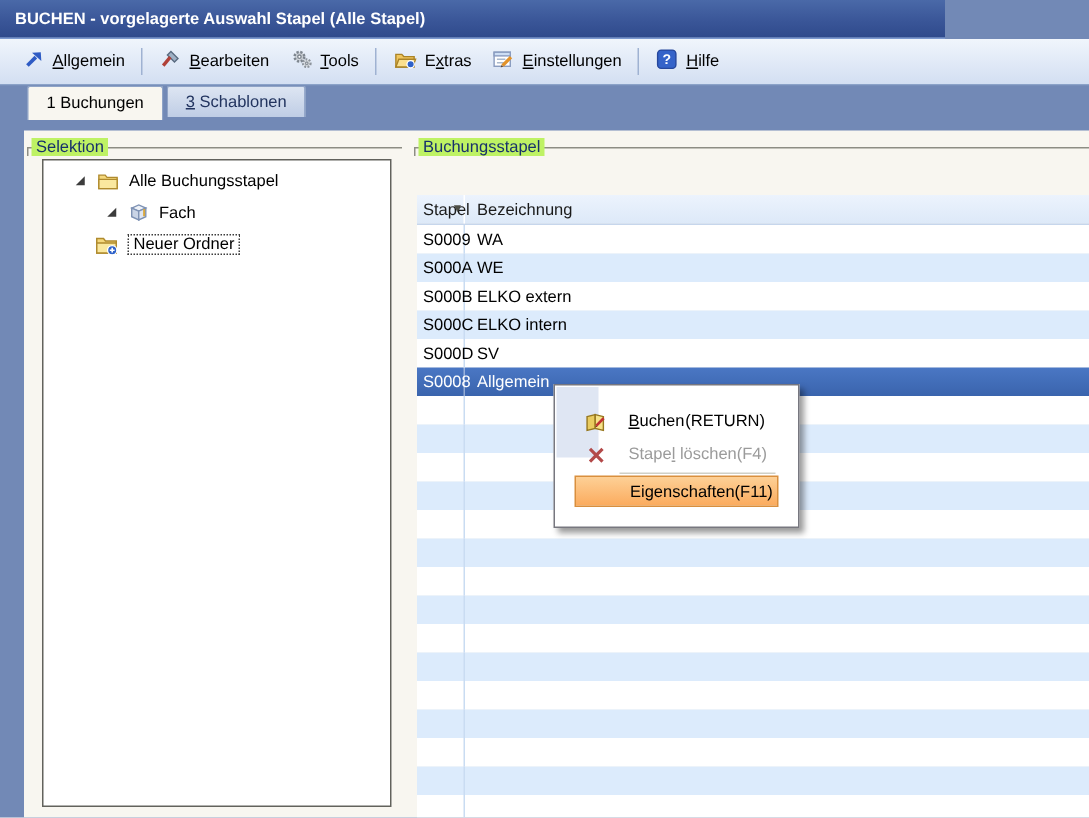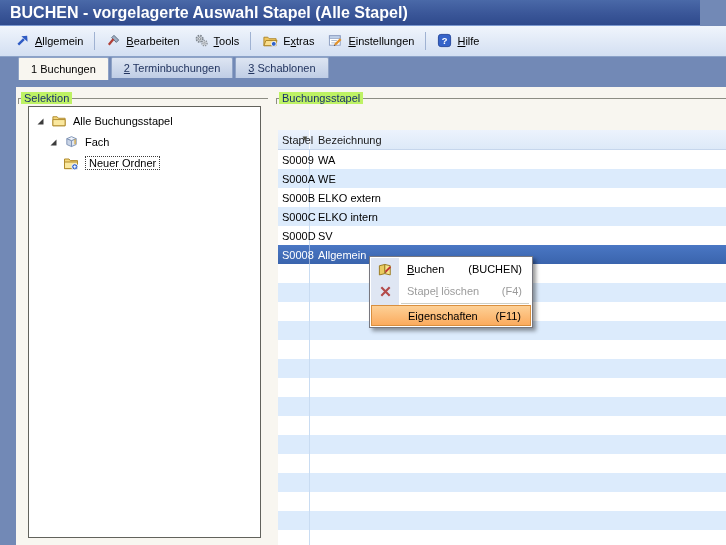--- a/index.html
+++ b/index.html
@@ -1,23 +1,23 @@
 <!DOCTYPE html>
 <html><head>
 <meta charset="utf-8">
 <style>
   *{margin:0;padding:0;box-sizing:border-box}
   html,body{width:726px;height:545px}
   body{font-family:"Liberation Sans",sans-serif;font-size:11px;color:#000}
   .screen{position:relative;width:726px;height:545px;overflow:hidden;background:#7289b6}
 
   
-  .titlebar{position:absolute;left:0;top:0;width:700px;height:26px;
+  .titlebar{position:absolute;left:0;top:0;width:630px;height:26px;
     background:linear-gradient(180deg,#4a69a8 0%,#3a5698 55%,#2f4a8c 100%);
-    border-bottom:1px solid #7b98cf;color:#fff;font-weight:bold;font-size:16px;
+    border-bottom:1px solid #7b98cf;color:#fff;font-weight:bold;font-size:11px;
     display:flex;align-items:center;padding-left:10px}
 
   
   .toolbar{position:absolute;left:0;top:26px;width:726px;height:31px;
     background:linear-gradient(180deg,#f0f5fc,#d3dff2);
     border-bottom:1px solid #8ba2c8;display:flex;align-items:center;padding-left:8px}
   .tb-item{display:flex;align-items:center;gap:5px;padding:3px 7px;border-radius:2px;cursor:default;white-space:nowrap}
   .tb-sep{width:1px;height:18px;background:#9fb2d2;margin:0 4px}
   u{text-decoration:underline}
 
@@ -64,21 +64,21 @@
   .tbody{position:absolute;left:278px;top:150px;width:448px;height:395px;overflow:hidden}
   .trow{height:19px;display:flex;background:#fff;cursor:default}
   .trow.alt{background:#dcebfc}
   .trow.selected{background:linear-gradient(180deg,#4a77c4,#3a64ad);color:#fff}
   .tc1{width:32px;padding-left:4px;display:flex;align-items:center;border-right:1px solid #c9dcf2}
   .trow.selected .tc1{border-right-color:rgba(255,255,255,.45)}
   .tc2{padding-left:8px;display:flex;align-items:center;white-space:nowrap}
 
   
   .menu{position:absolute;left:369px;top:256px;width:164px;background:#fff;
-    border:1px solid #77777f;box-shadow:3px 3px 4px rgba(0,0,0,.4);z-index:20;padding:1px}
+    border:1px solid #77777f;box-shadow:3px 3px 4px rgba(0,0,0,.4);z-index:20;padding:13px}
   .menu-gutter{position:absolute;left:1px;top:1px;width:28px;height:47px;background:#dfe6f3}
   .mi{position:relative;height:22px;display:flex;align-items:center;cursor:default}
   .mi-icon{width:28px;display:flex;justify-content:center;flex:0 0 auto}
   .mi-label{margin-left:8px;white-space:nowrap}
   .mi-short{margin-left:auto;padding-right:9px;white-space:nowrap}
   .mi.disabled{color:#9b9b9b}
   .msep{height:1px;background:#cfcfc6;margin:1px 2px 1px 30px}
   .mi.hl{height:21px;background:linear-gradient(180deg,#fdd096,#fbab5e);border:1px solid #d98f3e;color:#000}
 </style>
 </head>
@@ -142,47 +142,44 @@
           </svg></span>
       <span><u>H</u>ilfe</span>
     </div>
   </div>
 
   <div class="tabband">
     <div class="tab active">
       <span>1 Buchungen</span>
     </div>
     <div class="tab">
-      <span><u>2</u> Terminbuchungen</span>
-    </div>
-    <div class="tab">
       <span><u>3</u> Schablonen</span>
     </div>
   </div>
 
   <div class="content"></div>
 
   <div class="group-line" style="left:18px;top:98px;width:250px"></div>
   <div class="group-tick" style="left:18px;top:98px"></div>
   <div class="group-label" style="left:21px;top:92px">Selektion</div>
 
   <div class="tree">
-    <div class="tnode" style="padding-left:7px">
+    <div class="tnode" style="padding-left:20px">
       <span class="exp"><svg width="9" height="9" viewBox="0 0 9 9">
             <polygon points="7.5,1.5 7.5,7.5 1.5,7.5" fill="#3c3c3c"></polygon>
           </svg></span>
       <span class="ticon">
           <svg width="16" height="15" viewBox="0 0 16 16">
             <path d="M1.5 4 h4.5 l1.3 1.6 h7.2 v8 h-13 z" fill="#f5d87c" stroke="#b08b2e"></path>
             <path d="M1.5 7 h13 v6.6 h-13 z" fill="#fae89f" stroke="#b08b2e"></path>
           </svg>
         </span>
       <span class="tnode-label">Alle Buchungsstapel</span>
     </div>
-    <div class="tnode" style="padding-left:20px">
+    <div class="tnode" style="padding-left:41px">
       <span class="exp"><svg width="9" height="9" viewBox="0 0 9 9">
             <polygon points="7.5,1.5 7.5,7.5 1.5,7.5" fill="#3c3c3c"></polygon>
           </svg></span>
       <span class="ticon">
           <svg width="15" height="15" viewBox="0 0 16 16">
             <polygon points="3,5 8,2.8 13,5 8,7.2" fill="#eef2f8" stroke="#7e92b4"></polygon>
             <polygon points="3,5 8,7.2 8,13.4 3,11.2" fill="#c9d4e6" stroke="#7e92b4"></polygon>
             <polygon points="13,5 8,7.2 8,13.4 13,11.2" fill="#dfe6f1" stroke="#7e92b4"></polygon>
             <path d="M11.8 5.6 v5.2" stroke="#d9a83e" stroke-width="1.4"></path>
           </svg>
@@ -311,21 +308,21 @@
     <div class="mi">
       <span class="mi-icon">
           <svg width="16" height="15" viewBox="0 0 16 16">
             <path d="M2 4 L7.8 2.6 V12.4 L2 13.8 z" fill="#e9cb5f" stroke="#97781f"></path>
             <path d="M13.6 4 L7.8 2.6 V12.4 L13.6 13.8 z" fill="#f7e389" stroke="#97781f"></path>
             <path d="M8.6 10.4 L13.8 5.2" stroke="#c23333" stroke-width="1.9" fill="none"></path>
             <polygon points="8,11.6 9.4,11.2 8.4,10.2" fill="#7a2a2a"></polygon>
           </svg>
         </span>
       <span class="mi-label"><u>B</u>uchen</span>
-      <span class="mi-short">(BUCHEN)</span>
+      <span class="mi-short">(RETURN)</span>
     </div>
     <div class="mi disabled">
       <span class="mi-icon">
           <svg width="13" height="13" viewBox="0 0 14 14">
             <path d="M2.5 2.5 L11.5 11.5 M11.5 2.5 L2.5 11.5" stroke="#b34a4a" stroke-width="2.3" fill="none"></path>
           </svg>
         </span>
       <span class="mi-label">Stape<u>l</u> löschen</span>
       <span class="mi-short">(F4)</span>
     </div>

